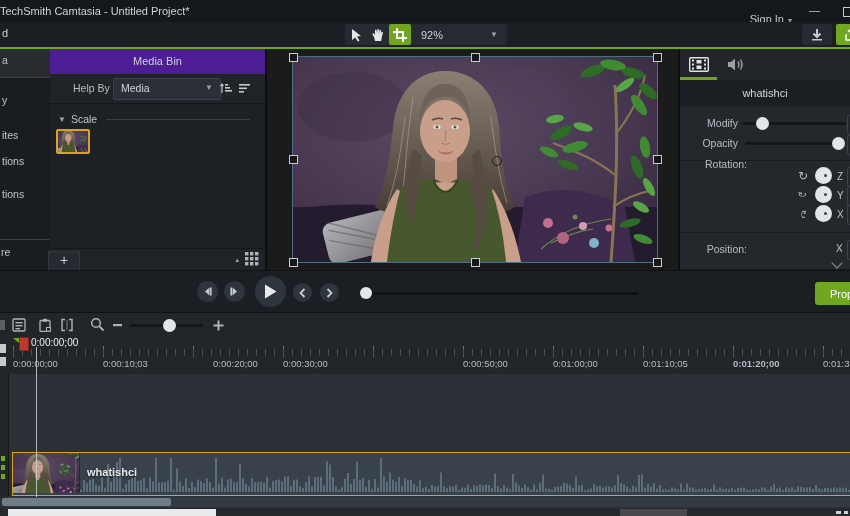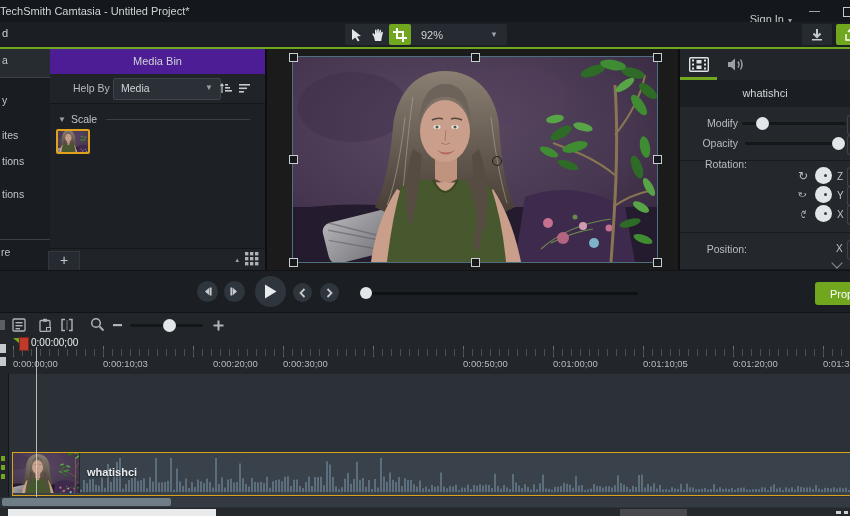--- a/index.html
+++ b/index.html
@@ -507,21 +507,21 @@
     <div id="ticks-minor" class="abs"></div>
     <div id="ruler-labels">
         <span class="rlabel abs txt" style="left: 13px;">0:00:00;00</span>
         <span class="rlabel abs txt" style="left: 103px;">0:00:10;03</span>
         <span class="rlabel abs txt" style="left: 193px; margin-left: 20px;">0:00:20;00</span>
         <span class="rlabel abs txt" style="left: 283px;">0:00:30;00</span>
         <span class="rlabel abs txt" style="left: 373px; margin-top: 16px;">0:00:40;00</span>
         <span class="rlabel abs txt" style="left: 463px;">0:00:50;00</span>
         <span class="rlabel abs txt" style="left: 553px;">0:01:00;00</span>
         <span class="rlabel abs txt" style="left: 643px;">0:01:10;05</span>
-        <span class="rlabel abs txt" style="left: 733px;">0:01:20;00</span>
+        <span class="rlabel abs txt" style="left: 733px; font-weight: bold;">0:01:20;00</span>
         <span class="rlabel abs txt" style="left: 823px;">0:01:30;00</span>
       </div>
   </div>
 
   <div id="tracks" class="abs">
     <div id="track-strip" class="abs">
       <div class="green-bit abs" style="top:82px"></div>
       <div class="green-bit abs" style="top:91px"></div>
       <div class="green-bit abs" style="top:100px"></div>
     </div>

